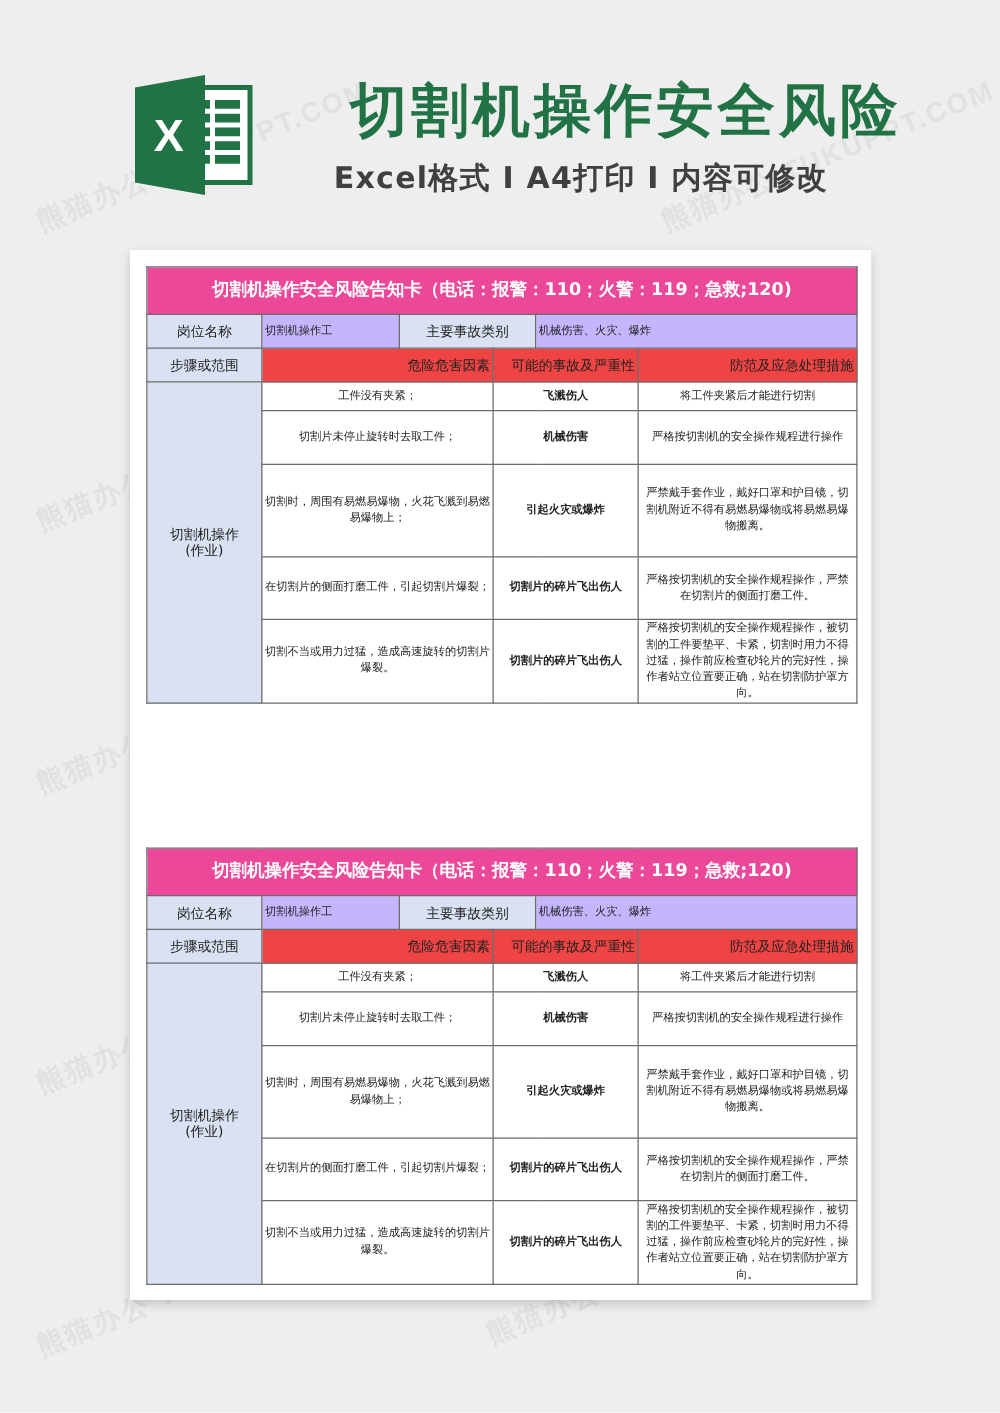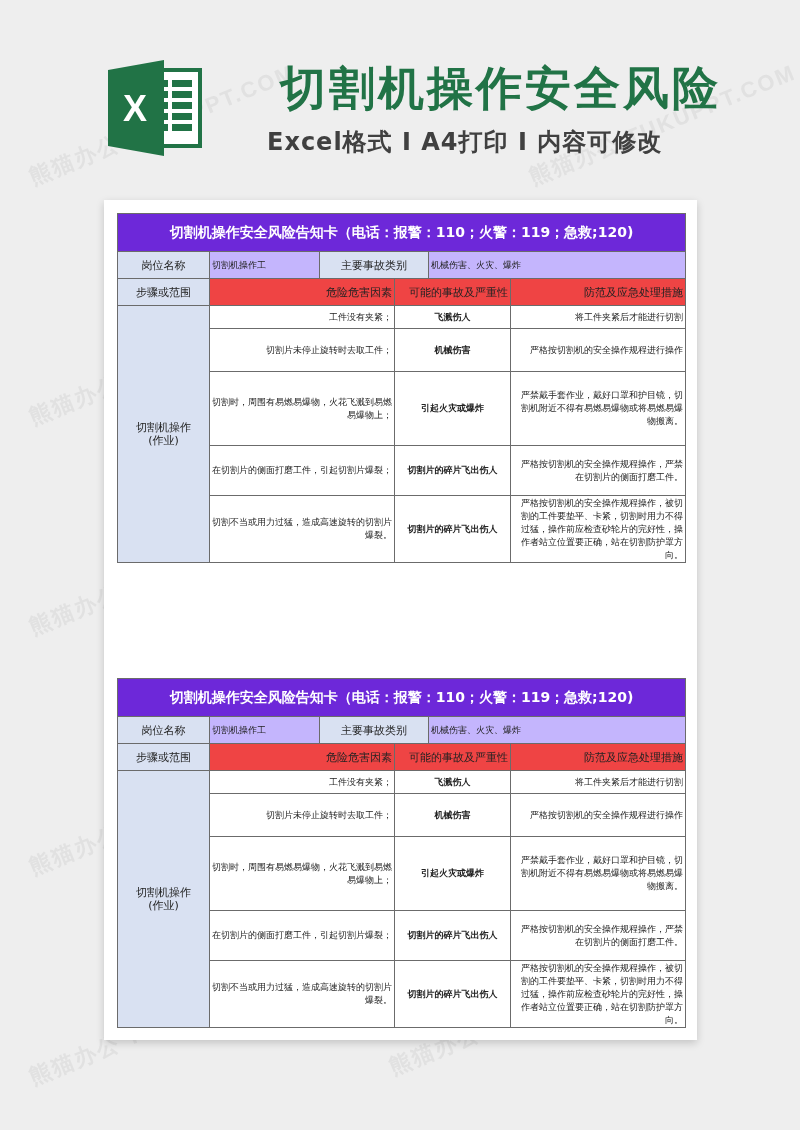--- a/index.html
+++ b/index.html
@@ -30,28 +30,28 @@
   }
   .card { position: absolute; left: 13px; width: 568px; }
   .card.c1 { top: 13px; }
   .card.c2 { top: 478px; }
   table.rt {
     border-collapse: collapse; width: 568px; table-layout: fixed;
     font-size: 9px; color: #222;
   }
   table.rt td { border: 1px solid #6b6b6b; padding: 0 2px; vertical-align: middle; line-height: 13px; }
   td.title {
-    background: #6d28d9; color: #fff; font-weight: bold; font-size: 14px; text-align: center;
+    background: #ec4899; color: #fff; font-weight: bold; font-size: 14px; text-align: center;
     height: 37px; border-color: #2f5597;
   }
   td.lb { background: #d9e1f2; text-align: center; font-size: 11px; margin-top: 26px; }
   td.lbw { background: #ef4444; text-align: right; font-size: 11px; }
   td.val { background: #c4b5fd; font-size: 9px; }
   td.step { background: #d9e1f2; text-align: center; font-size: 11px; line-height: 15px; }
-  td.left { text-align: right; }
+  td.left { text-align: center; }
   td.center { text-align: center; font-weight: bold; }
   tr.r-head td { height: 26px; }
   tr.d1 td { height: 22px; }
   tr.d2 td { height: 42px; }
   tr.d3 td { height: 73px; }
   tr.d4 td { height: 49px; }
   tr.d5 td { height: 66px; }
 </style>
 </head>
 <body>

